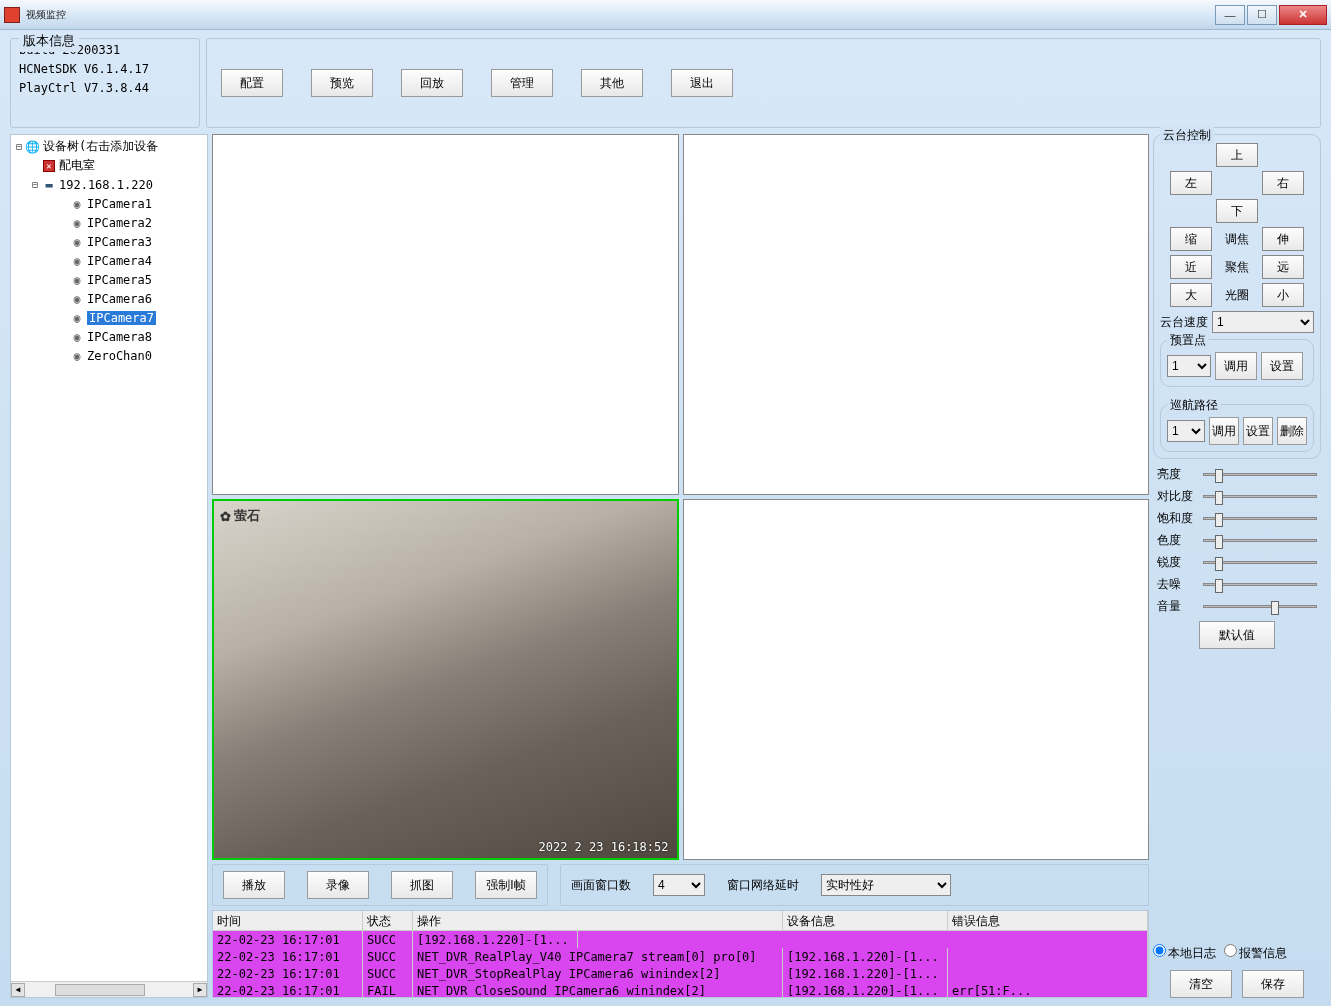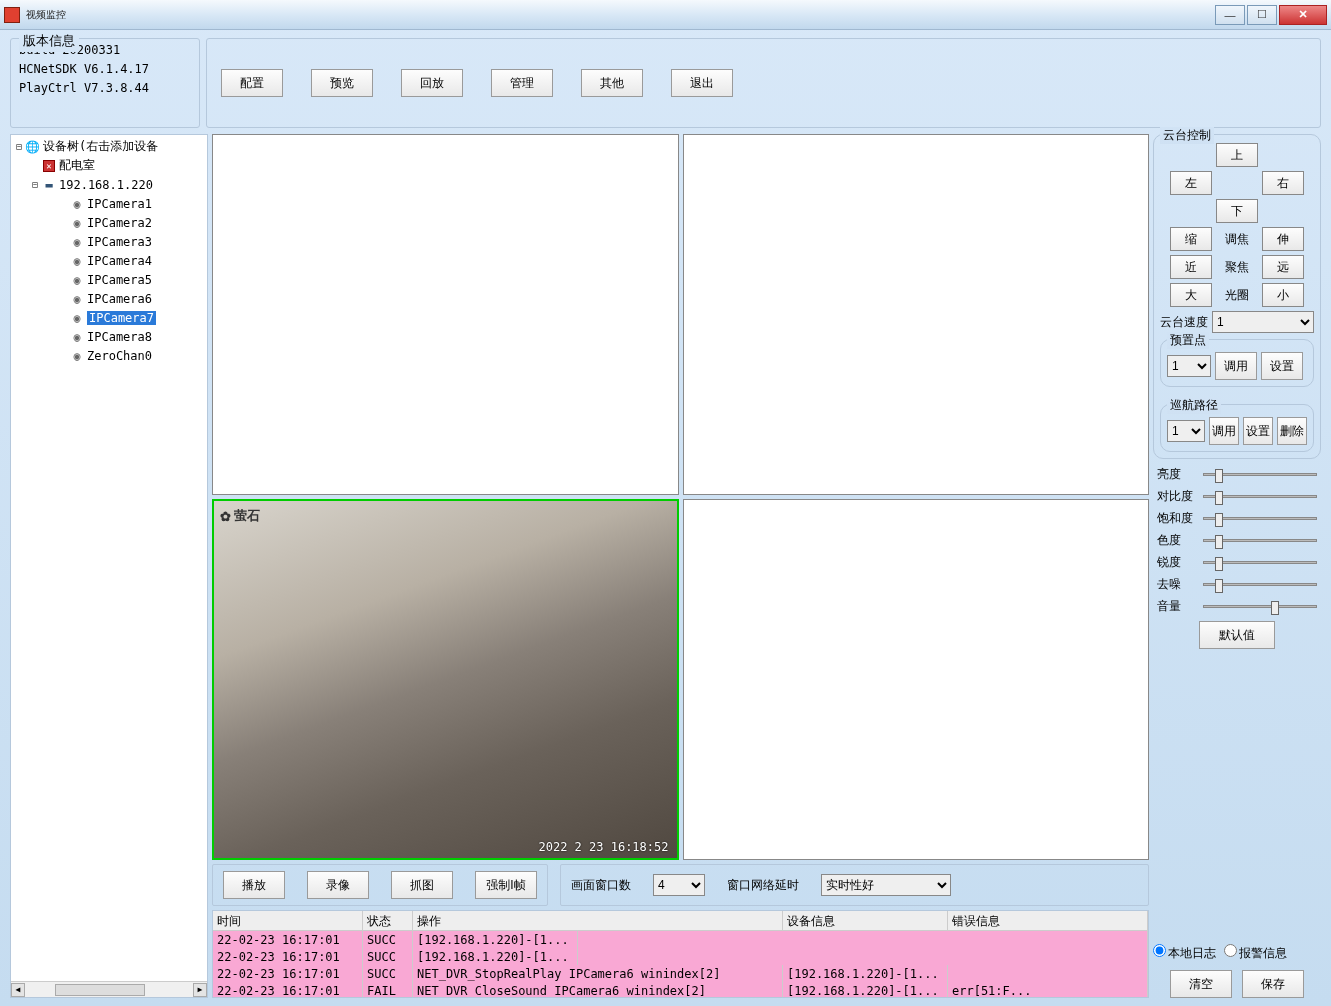--- a/index.html
+++ b/index.html
@@ -117,21 +117,21 @@
   border:1px solid #b5c8dc; border-radius:2px;
   display:flex; align-items:center; padding:6px 10px; gap:22px;
 }
 .panel-box.flex1 { flex:1; }
 select { height:22px; font-size:12px; border:1px solid #888;}
 .label-txt { font-size:12px; }
 
 .log-box {
   height:88px;
   border:1px solid #b5c8dc;
-  background:#f9a8d4;
+  background:#d946ef;
   display:flex; flex-direction:column;
   font-family: SimSun, monospace;
 }
 .log-head { display:flex; background:#eee; border-bottom:1px solid #ccc; height:20px;}
 .log-col { border-right:1px solid #ccc; padding:2px 4px; overflow:hidden; white-space:nowrap;}
 .log-body { overflow-y:scroll; flex:1;}
 .log-row { display:flex; height:17px;}
 .lc-time{width:150px;} .lc-state{width:50px;} .lc-op{width:370px;} .lc-dev{width:165px;} .lc-err{flex:1;}
 
 .right-col {
@@ -302,20 +302,21 @@
         <div class="log-body" id="log-body">
             <div class="log-row">
               <div class="log-col lc-time">22-02-23 16:17:01</div>
               <div class="log-col lc-state">SUCC</div>
               <div class="log-col lc-dev">[192.168.1.220]-[1...</div>
               <div class="log-col lc-err"></div>
             </div>
             <div class="log-row">
               <div class="log-col lc-time">22-02-23 16:17:01</div>
               <div class="log-col lc-state">SUCC</div>
+              <div class="log-col lc-op">NET_DVR_RealPlay_V40 IPCamera7 stream[0] pro[0]</div>
               <div class="log-col lc-dev">[192.168.1.220]-[1...</div>
               <div class="log-col lc-err"></div>
             </div>
             <div class="log-row">
               <div class="log-col lc-time">22-02-23 16:17:01</div>
               <div class="log-col lc-state">SUCC</div>
               <div class="log-col lc-op">NET_DVR_StopRealPlay IPCamera6 winindex[2]</div>
               <div class="log-col lc-dev">[192.168.1.220]-[1...</div>
               <div class="log-col lc-err"></div>
             </div>

